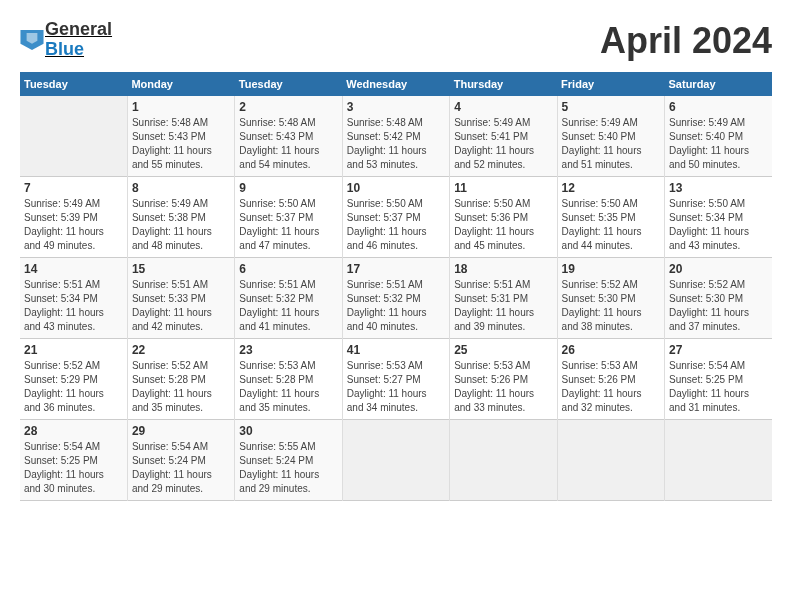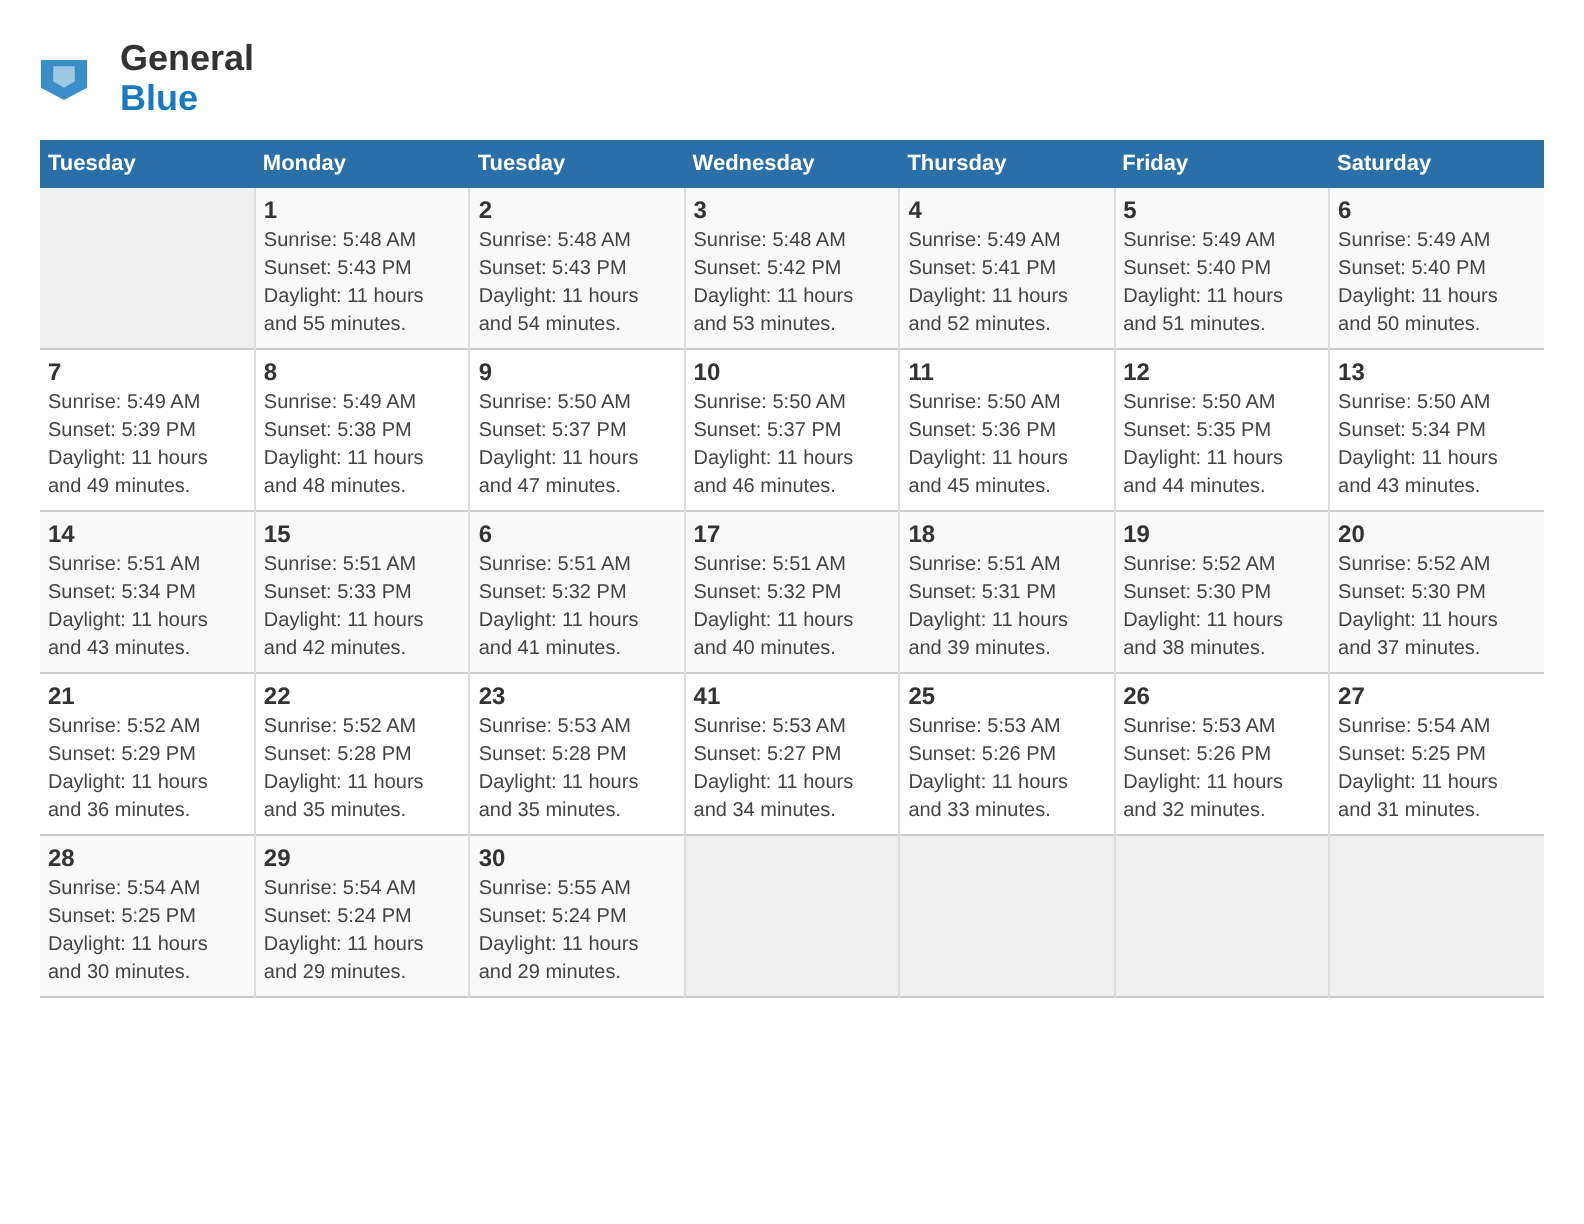--- a/index.html
+++ b/index.html
@@ -12,21 +12,22 @@
     }
     .header-section {
       display: flex;
       justify-content: space-between;
       align-items: flex-start;
       margin-bottom: 10px;
     }
     .logo {
       display: flex;
       align-items: center;
-      gap: 16px;
+      gap: 1px;
+      text-decoration: underline;
     }
     .logo-text-general {
       font-size: 18px;
       font-weight: bold;
       color: #333;
       line-height: 1.1;
     }
     .logo-text-blue {
       font-size: 18px;
       font-weight: bold;
@@ -113,20 +114,21 @@
       <polygon points="8,4 22,4 22,14 15,18 8,14" fill="white" opacity="0.5"></polygon>
     </svg>
     <div>
       <div style="display:flex; flex-direction:column; line-height:1.1;">
         <span class="logo-text-general">General</span>
         <span class="logo-text-blue">Blue</span>
       </div>
     </div>
   </div>
   <div class="title-section">
+    <div class="month-title">April 2024</div>
   </div>
 </div>
 
 <table>
   <thead>
     <tr>
     <th>Tuesday</th>
         <th>Monday</th>
         <th>Tuesday</th>
         <th>Wednesday</th>

